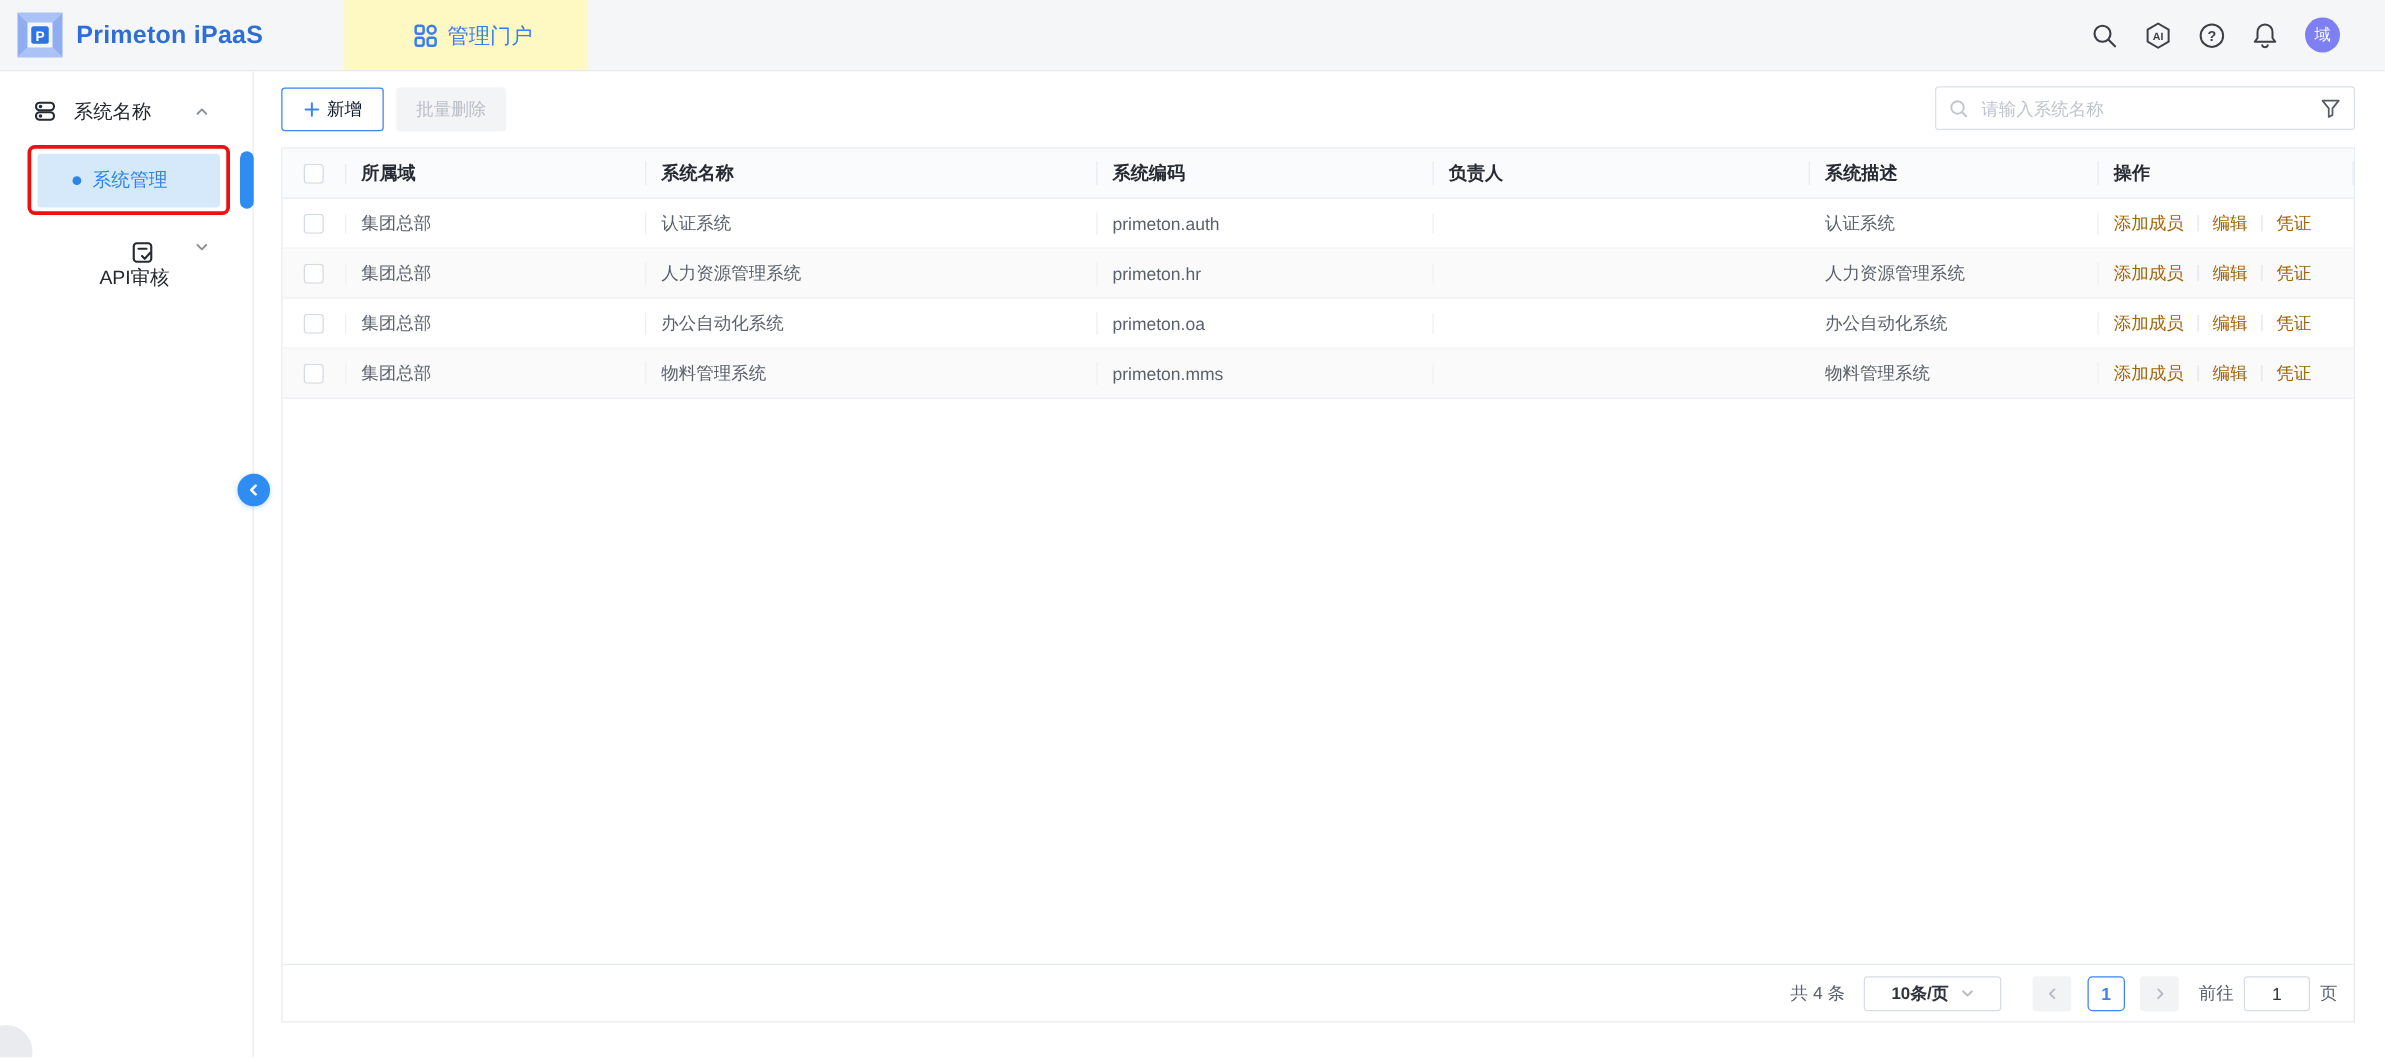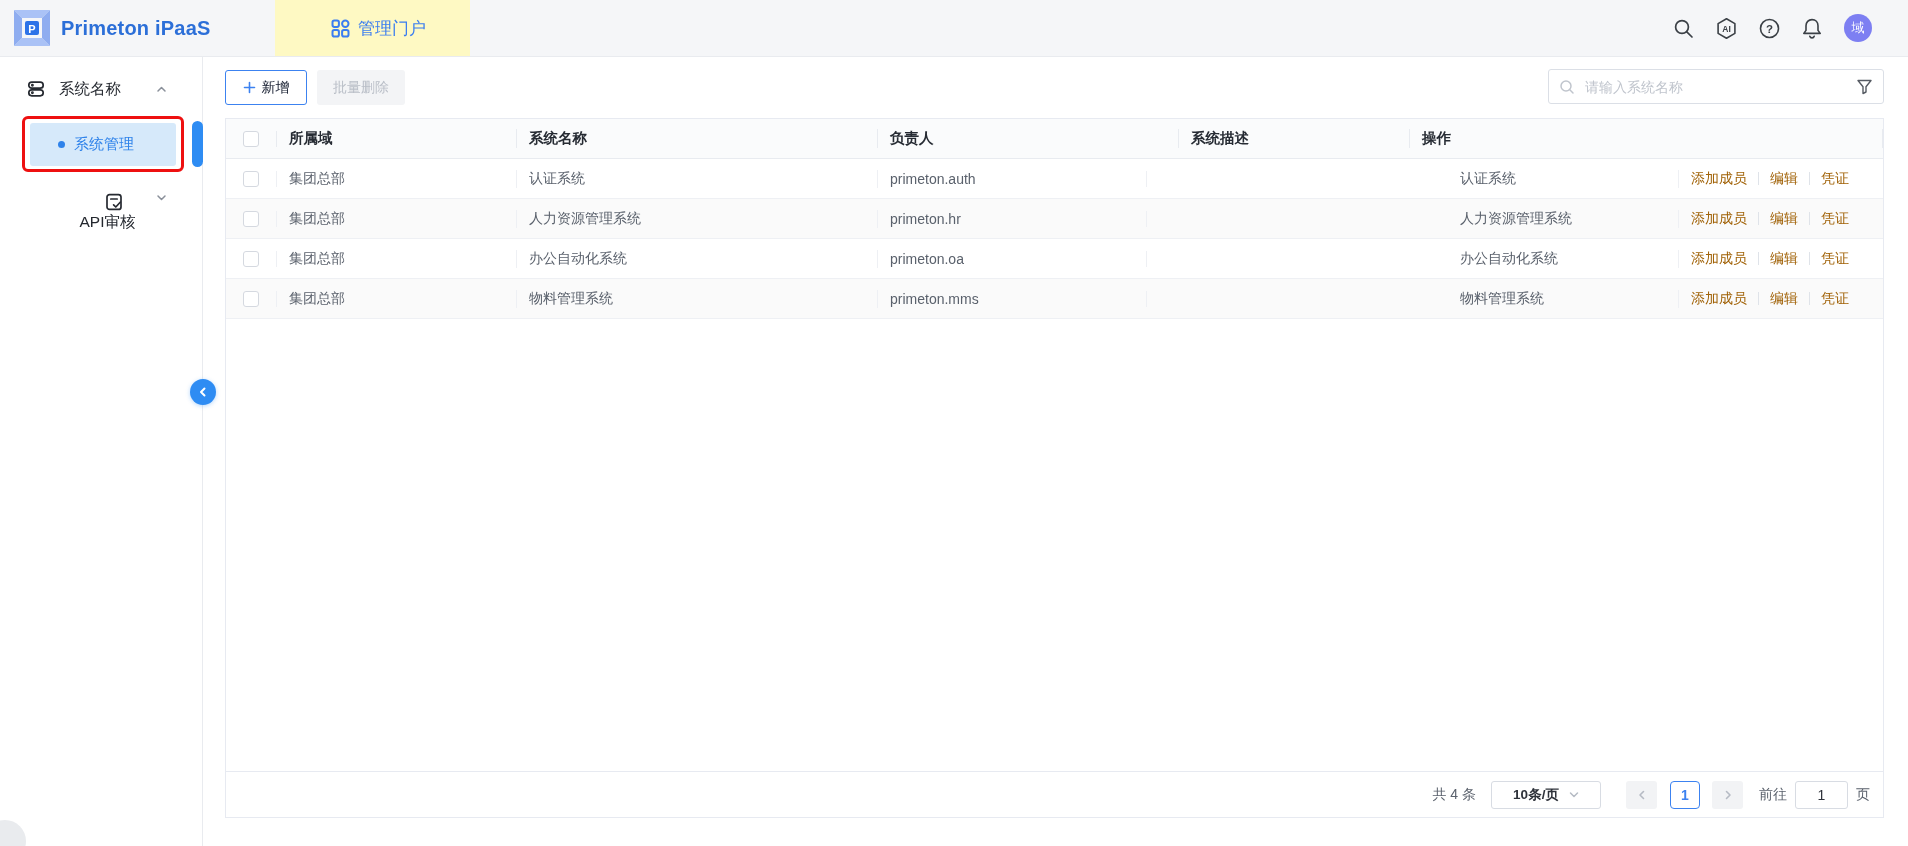--- a/index.html
+++ b/index.html
@@ -236,20 +236,21 @@
   </div>
 
   <div class="card">
 
     <div class="trow thead">
       <div class="tcell c-check">
           <span class="checkbox"></span>
         </div>
       <div class="tcell c-domain">所属域</div>
       <div class="tcell c-name">系统名称</div>
+      <div class="tcell c-code">系统编码</div>
       <div class="tcell c-owner">负责人</div>
       <div class="tcell c-desc">系统描述</div>
       <div class="tcell c-op">操作</div>
     </div>
 
     <div class="trow">
       <div class="tcell c-check">
           <span class="checkbox"></span>
         </div>
       <div class="tcell c-domain">集团总部</div>

